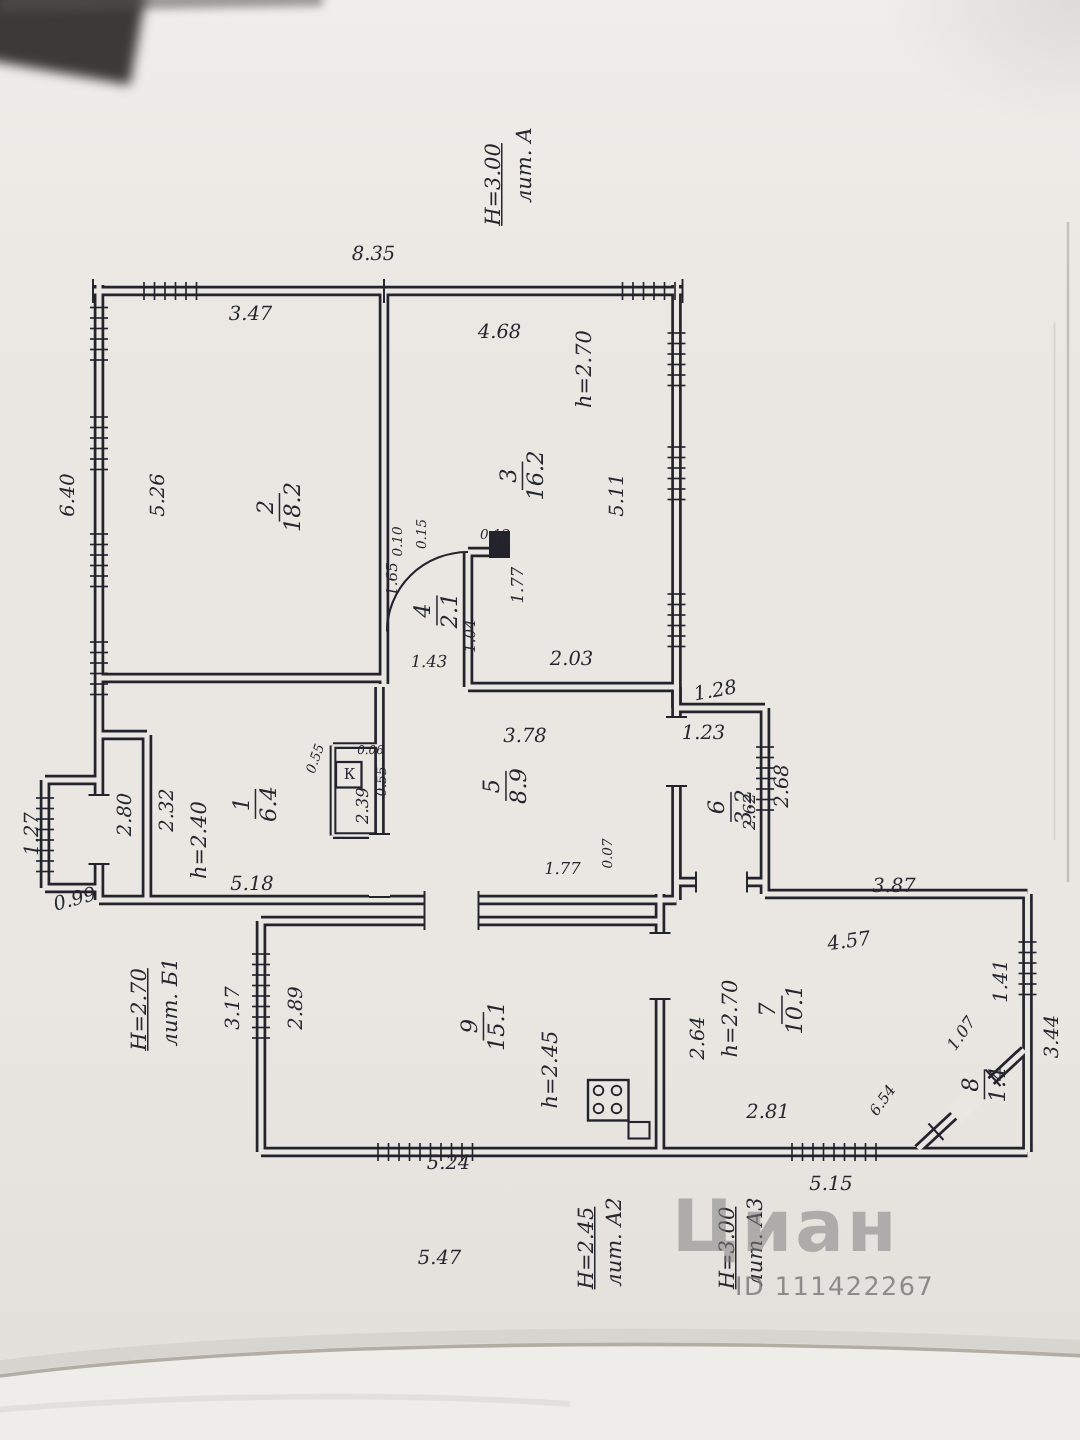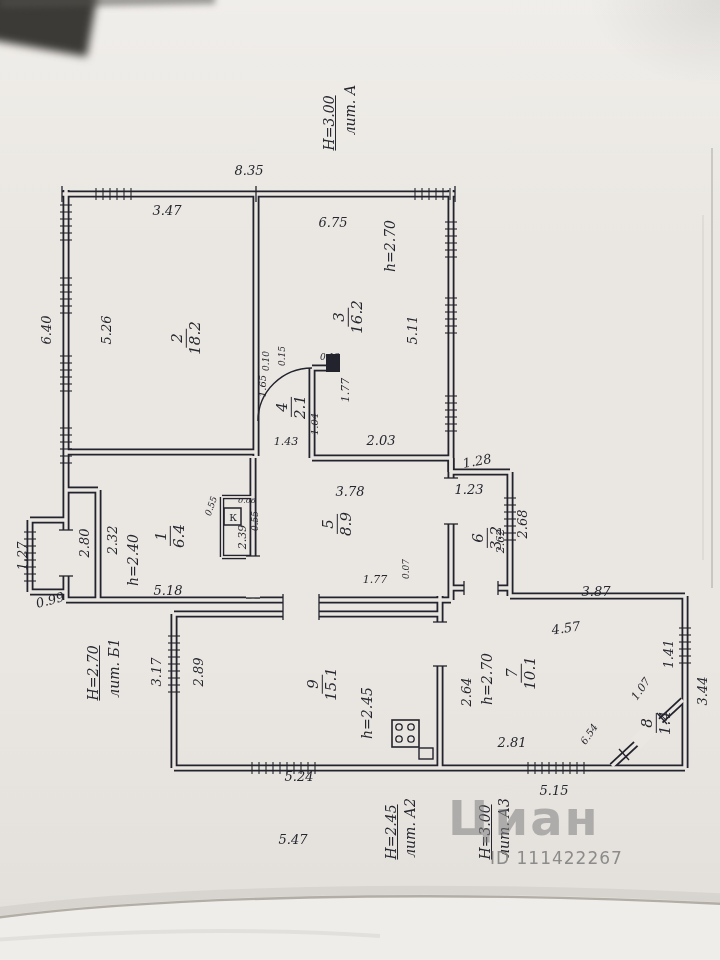--- a/index.html
+++ b/index.html
@@ -248,21 +248,21 @@
           <circle cx="399" cy="739" r="3.2" fill="none" stroke="#23232d" stroke-width="1.3"></circle>
           <circle cx="411" cy="739" r="3.2" fill="none" stroke="#23232d" stroke-width="1.3"></circle>
         </g>
         <rect x="419" y="748" width="14" height="11" fill="none" stroke="#23232d" stroke-width="1.4"></rect>
         <rect x="224" y="508" width="17" height="17" fill="none" stroke="#23232d" stroke-width="1.5"></rect>
       </g>
     </svg>
   <div id="labels">
       <div class="lbl dim" style="left: 249px; top: 170px; transform: translate(-50%, -50%) rotate(0deg);">8.35</div>
       <div class="lbl dim" style="left: 167px; top: 210px; transform: translate(-50%, -50%) rotate(0deg);">3.47</div>
-      <div class="lbl dim" style="left: 333px; top: 222px; transform: translate(-50%, -50%) rotate(0deg);">6.75</div>
+      <div class="lbl dim" style="left: 333px; top: 222px; transform: translate(-50%, -50%) rotate(0deg);">4.68</div>
       <div class="lbl dim" style="left: 106px; top: 330px; transform: translate(-50%, -50%) rotate(-90deg);">5.26</div>
       <div class="lbl dim" style="left: 46px; top: 330px; transform: translate(-50%, -50%) rotate(-90deg);">6.40</div>
       <div class="lbl dim" style="left: 412px; top: 330px; transform: translate(-50%, -50%) rotate(-90deg);">5.11</div>
       <div class="lbl dim" style="font-size: 9px; left: 266px; top: 361px; transform: translate(-50%, -50%) rotate(-90deg);">0.10</div>
       <div class="lbl dim" style="font-size: 9px; left: 282px; top: 356px; transform: translate(-50%, -50%) rotate(-90deg);">0.15</div>
       <div class="lbl dim" style="font-size: 9px; left: 330px; top: 357px; transform: translate(-50%, -50%) rotate(0deg);">0.12</div>
       <div class="lbl dim" style="font-size: 10px; left: 262px; top: 386px; transform: translate(-50%, -50%) rotate(-90deg);">1.65</div>
       <div class="lbl dim" style="font-size: 11px; left: 345px; top: 390px; transform: translate(-50%, -50%) rotate(-90deg);">1.77</div>
       <div class="lbl dim" style="font-size: 10px; left: 314px; top: 424px; transform: translate(-50%, -50%) rotate(-90deg);">1.04</div>
       <div class="lbl dim" style="font-size: 11px; left: 286px; top: 441px; transform: translate(-50%, -50%) rotate(0deg);">1.43</div>

